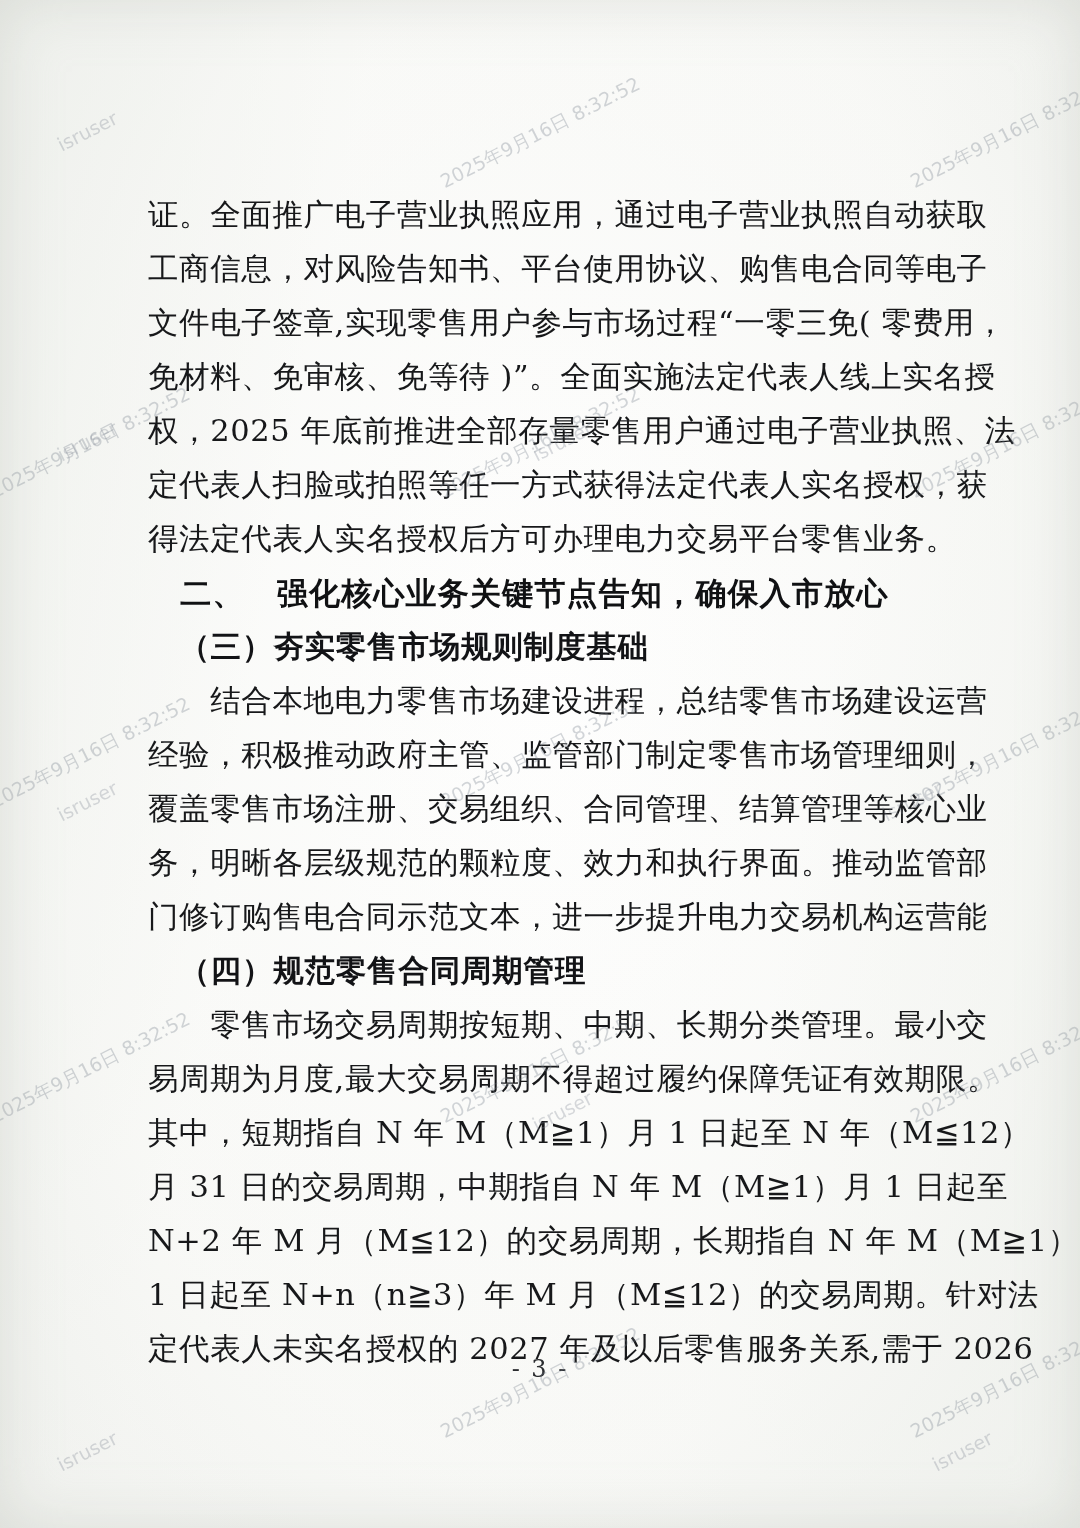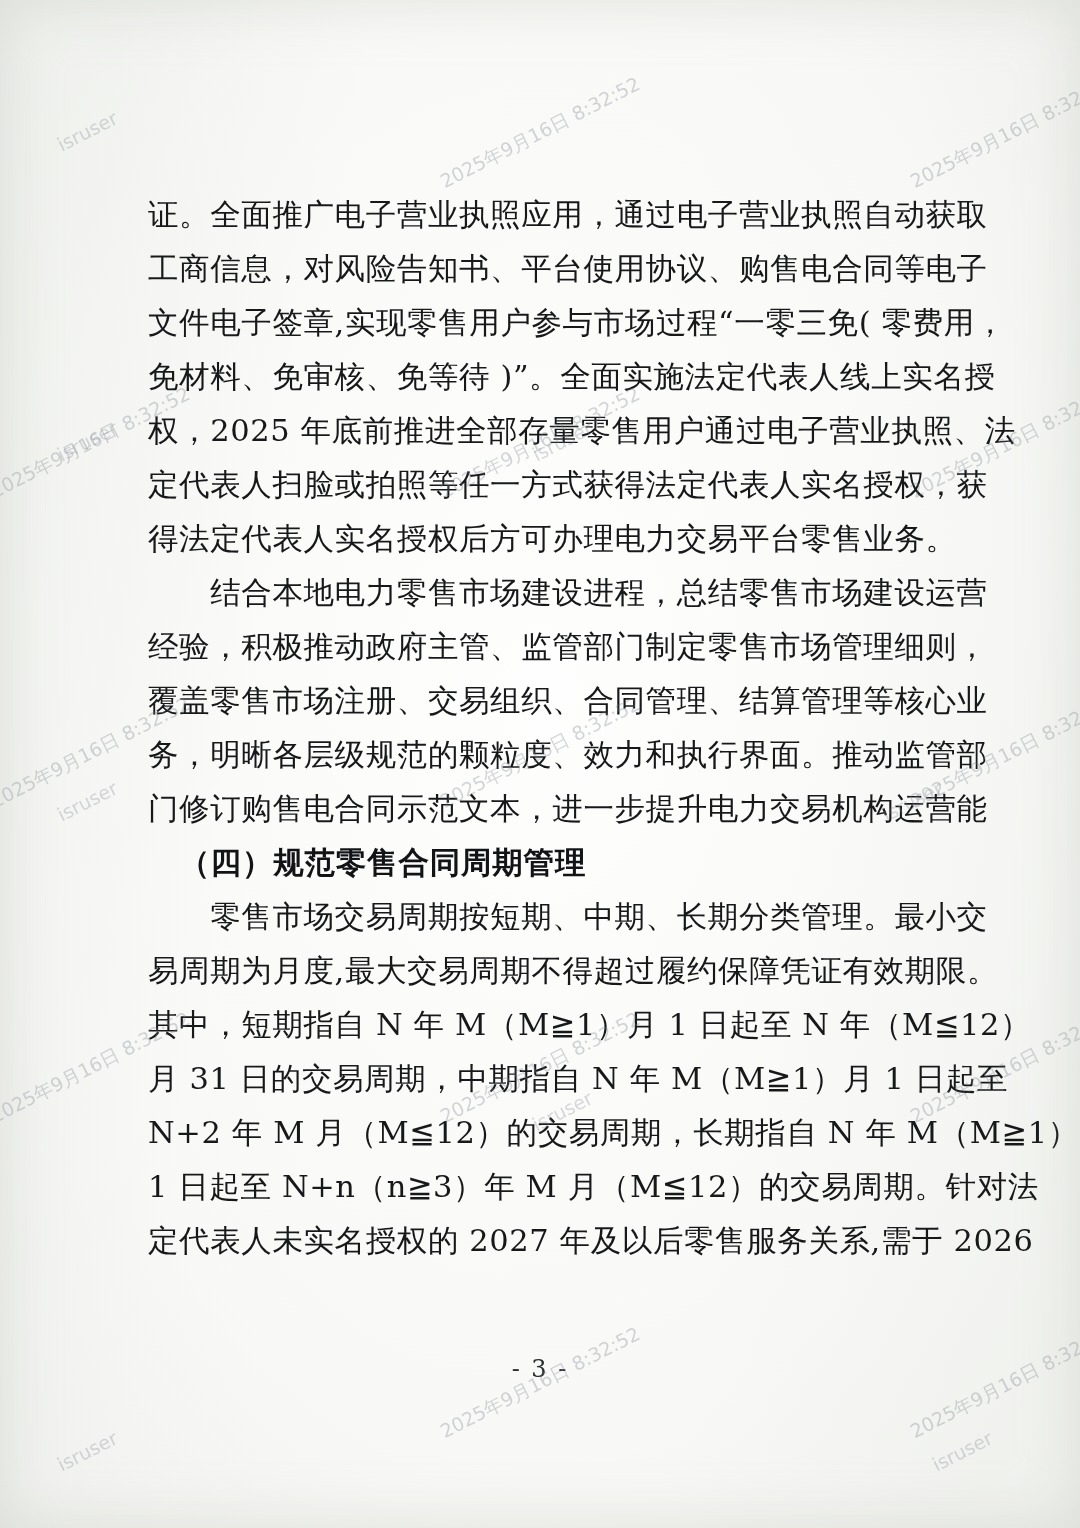--- a/index.html
+++ b/index.html
@@ -108,21 +108,27 @@
     <div>
       <div class="body-line">证。全面推广电子营业执照应用，通过电子营业执照自动获取</div>
       <div class="body-line">工商信息，对风险告知书、平台使用协议、购售电合同等电子</div>
       <div class="body-line">文件电子签章,实现零售用户参与市场过程“一零三免( 零费用，</div>
       <div class="body-line">免材料、免审核、免等待 )”。全面实施法定代表人线上实名授</div>
       <div class="body-line">权，2025 年底前推进全部存量零售用户通过电子营业执照、法</div>
       <div class="body-line">定代表人扫脸或拍照等任一方式获得法定代表人实名授权，获</div>
       <div class="body-line">得法定代表人实名授权后方可办理电力交易平台零售业务。</div>
     </div>
 
+    <div>
+      <div class="heading-line">　二、　强化核心业务关键节点告知，确保入市放心</div>
+    </div>
 
+    <div>
+      <div class="subheading-line">　（三）夯实零售市场规则制度基础</div>
+    </div>
 
     <div>
       <div class="body-line">　　结合本地电力零售市场建设进程，总结零售市场建设运营</div>
       <div class="body-line">经验，积极推动政府主管、监管部门制定零售市场管理细则，</div>
       <div class="body-line">覆盖零售市场注册、交易组织、合同管理、结算管理等核心业</div>
       <div class="body-line">务，明晰各层级规范的颗粒度、效力和执行界面。推动监管部</div>
       <div class="body-line">门修订购售电合同示范文本，进一步提升电力交易机构运营能</div>
     </div>
 
     <div>

